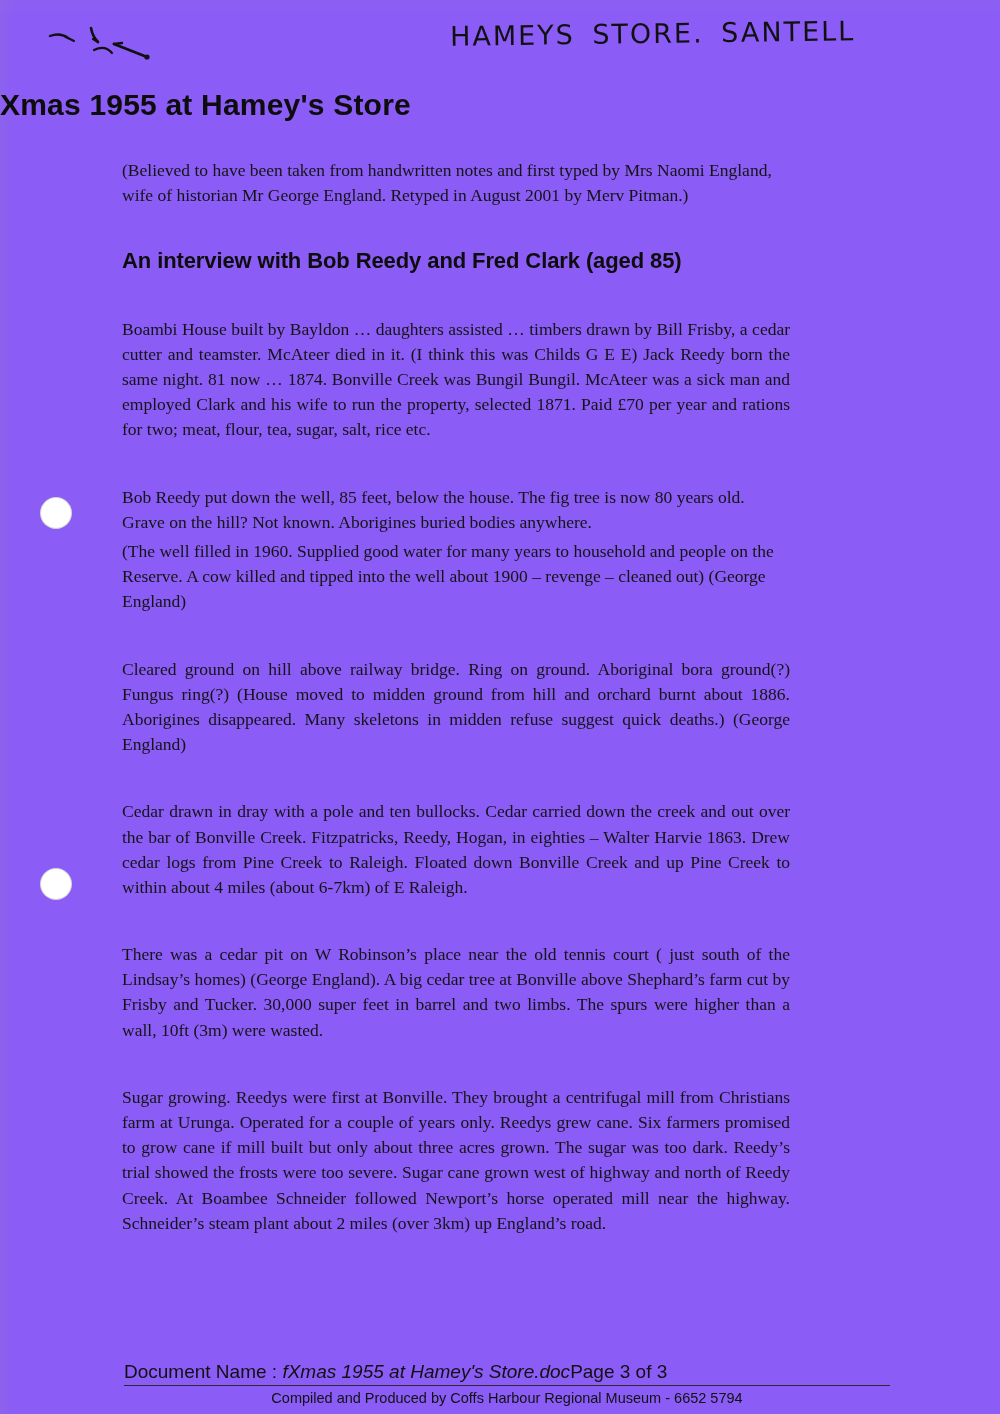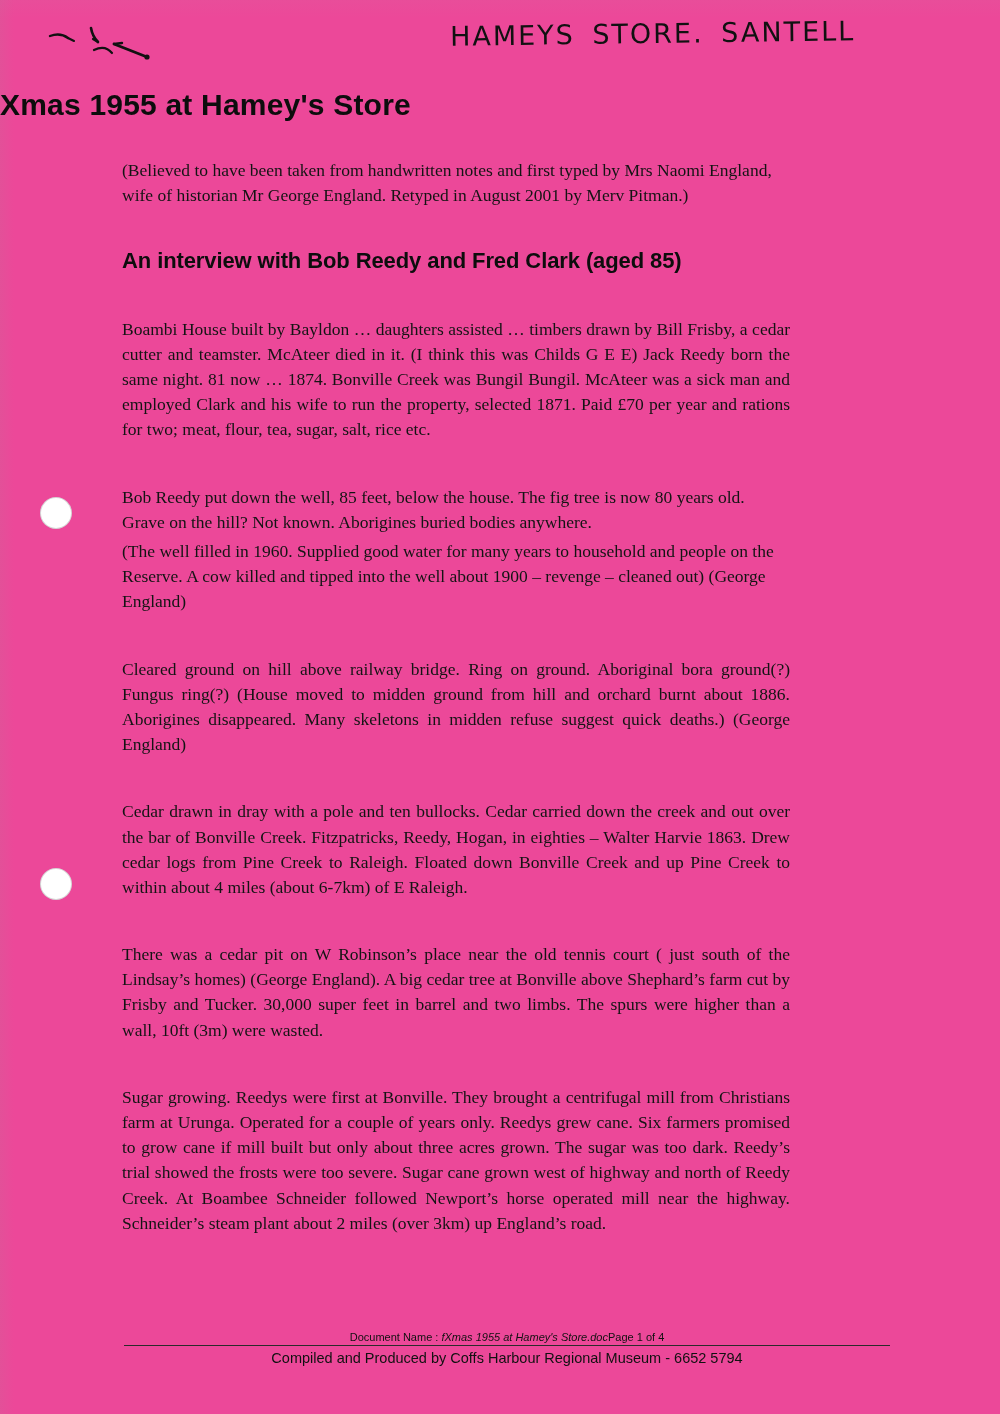--- a/index.html
+++ b/index.html
@@ -10,21 +10,21 @@
   }
   body {
     font-family: "Liberation Serif", "DejaVu Serif", serif;
     color: #141414;
   }
 
   .page {
     position: relative;
     width: 1000px;
     height: 1414px;
-    background: #ec4899;
+    background: #8b5cf6;
     overflow: hidden;
     box-sizing: border-box;
   }
 
   
   .scan-tint {
     position: absolute;
     inset: 0;
     pointer-events: none;
     background:
@@ -120,23 +120,24 @@
   .footer {
     position: absolute;
     left: 124px;
     top: 1331px;
     width: 766px;
     font-family: "Liberation Sans", "DejaVu Sans", sans-serif;
     color: #111;
   }
   .footer-row {
     display: flex;
-    justify-content: center;
+    justify-content: flex-start;
     align-items: flex-end;
-    font-size: 11px;
+    font-size: 19px;
+    margin-top: 30px;
   }
   .footer-docname .doc-italic {
     font-style: italic;
   }
   .footer-rule {
     border-top: 1.4px solid #2b2b2b;
     margin-top: 2px;
     width: 100%;
   }
   .footer-credit {
@@ -198,19 +199,19 @@
 
     <p class="para">Sugar growing. Reedys were first at Bonville. They brought a centrifugal mill from Christians farm at Urunga. Operated for a couple of years only. Reedys grew cane. Six farmers promised to grow cane if mill built but only about three acres grown. The sugar was too dark. Reedy’s trial showed the frosts were too severe. Sugar cane grown west of highway and north of Reedy Creek. At Boambee Schneider followed Newport’s horse operated mill near the highway. Schneider’s steam plant about 2 miles (over 3km) up England’s road.</p>
 
   </div>
 
   <div class="footer">
     <div class="footer-row">
       <div class="footer-docname">
         <span>Document Name : </span><span class="doc-italic">fXmas 1955 at Hamey's Store.doc</span>
       </div>
-      <div class="footer-page">Page 1 of 4</div>
+      <div class="footer-page">Page 3 of 3</div>
     </div>
     <div class="footer-rule"></div>
     <div class="footer-credit">Compiled and Produced by Coffs Harbour Regional Museum - 6652 5794</div>
   </div>
 
 </div>
 
 </body></html>

